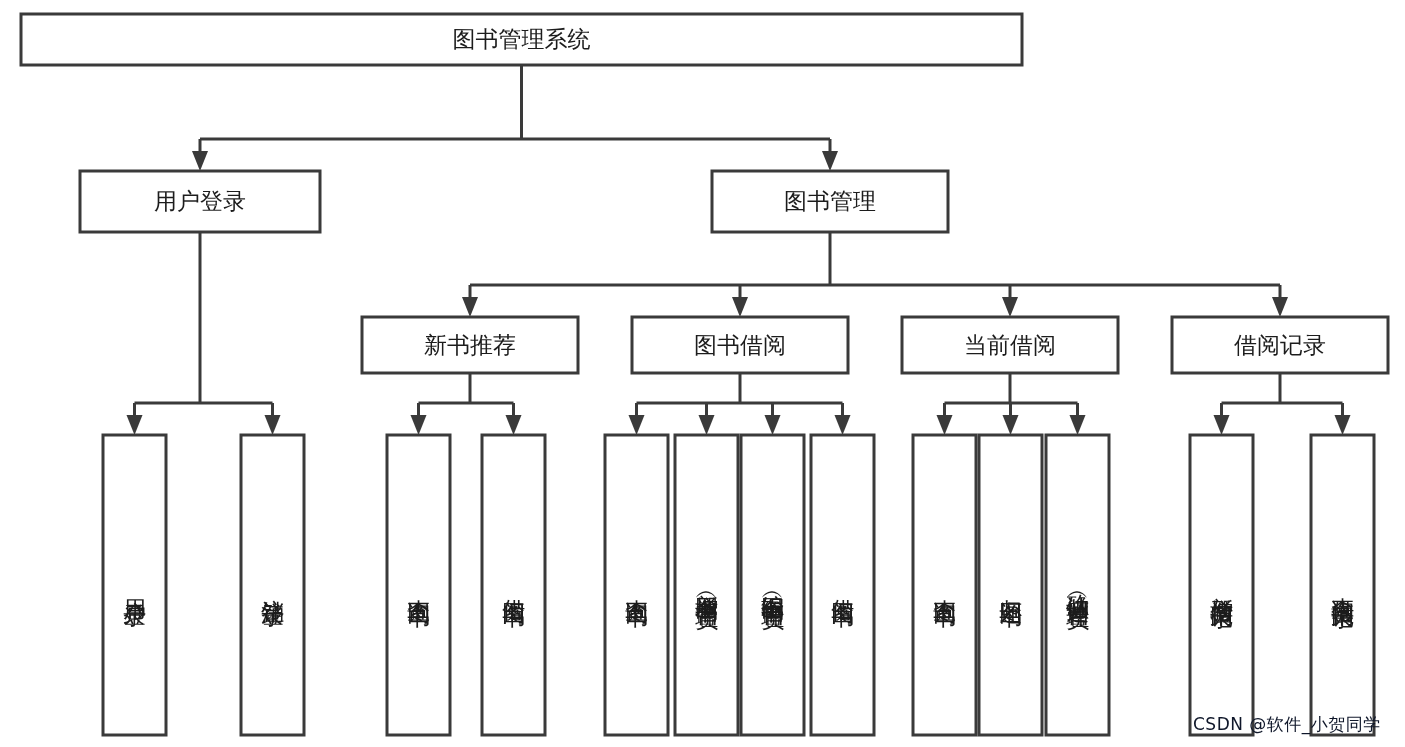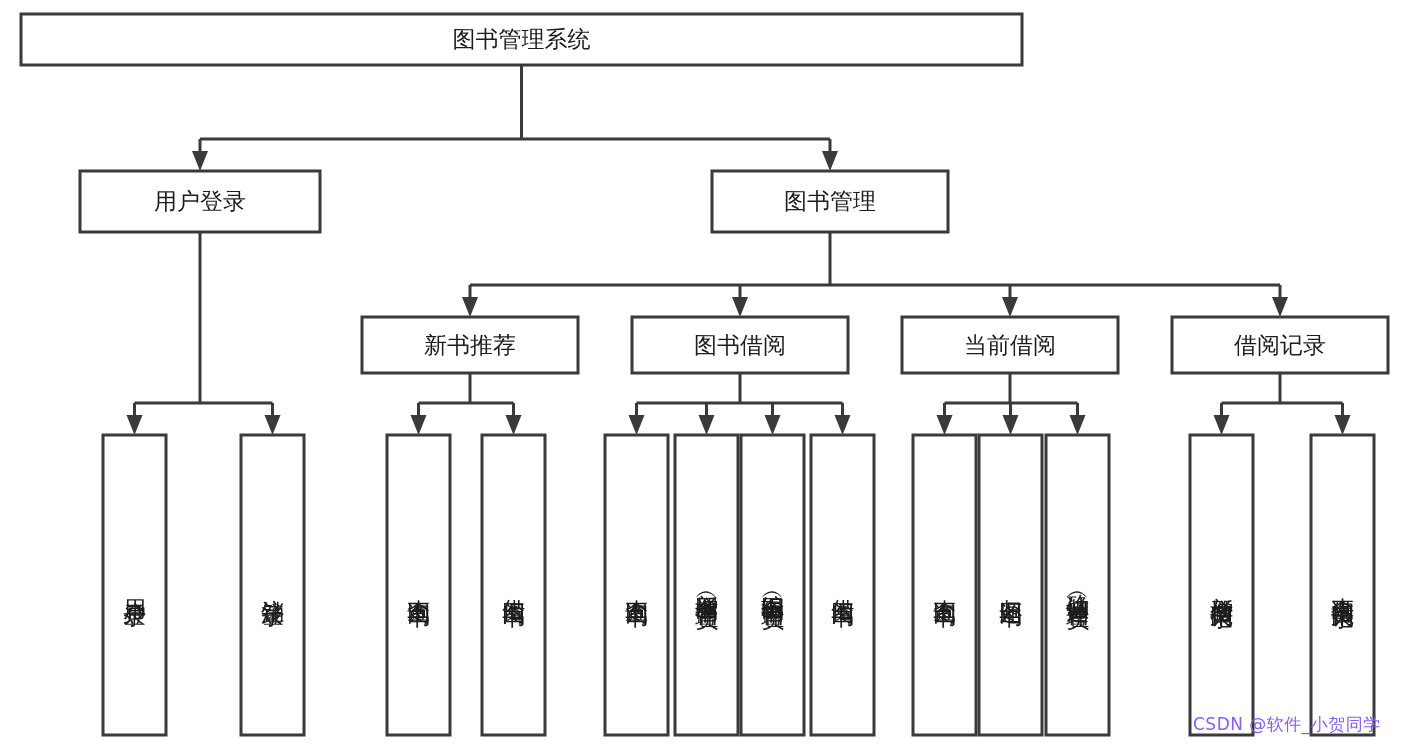--- a/index.html
+++ b/index.html
@@ -62,21 +62,21 @@
     justify-content: center;
     white-space: nowrap;
     pointer-events: none;
   }
   .watermark {
     position: absolute;
     left: 1193px;
     top: 713px;
     font-family: "DejaVu Sans", "Liberation Sans", sans-serif;
     font-size: 17px;
-    color: #8b5cf6;
+    color: #0f172a;
     white-space: nowrap;
     letter-spacing: 0.5px;
   }
 </style>
 </head>
 <body>
 
 <div id="diagram-root">
 
   <svg id="flowchart" viewBox="0 0 1405 747">

